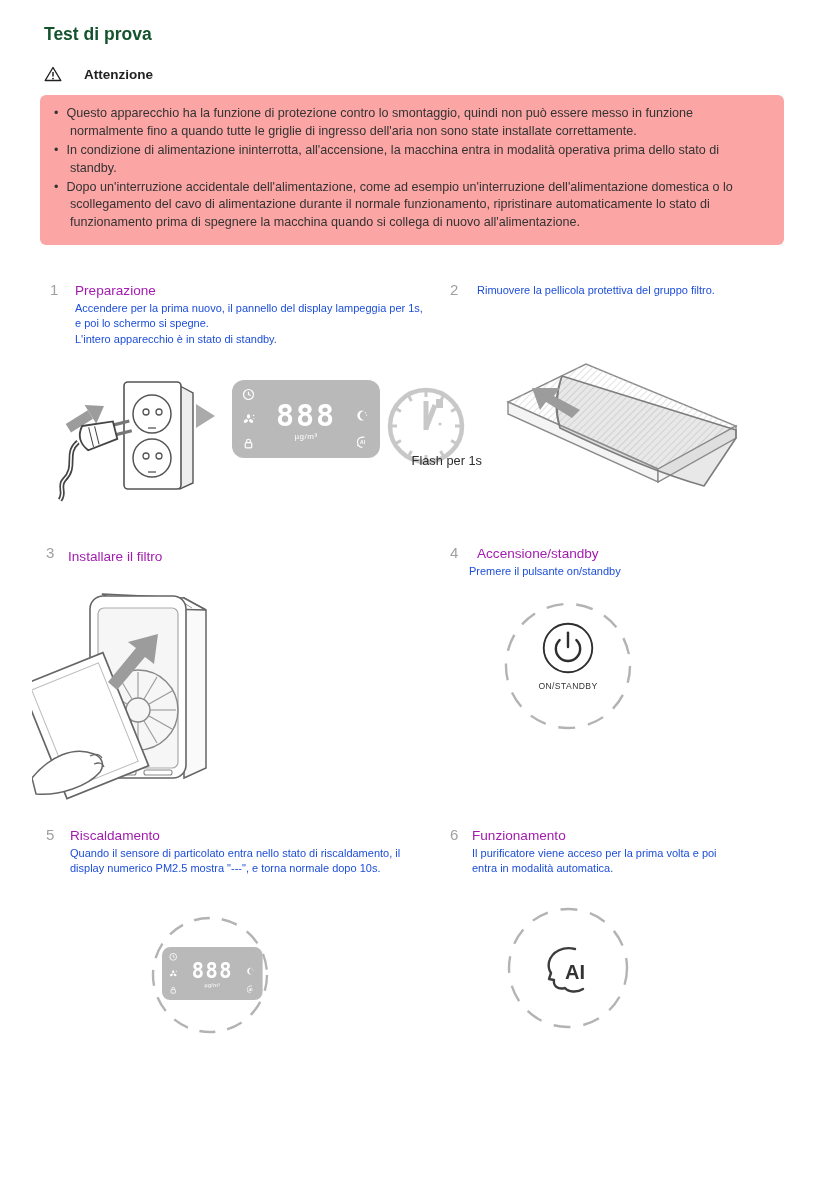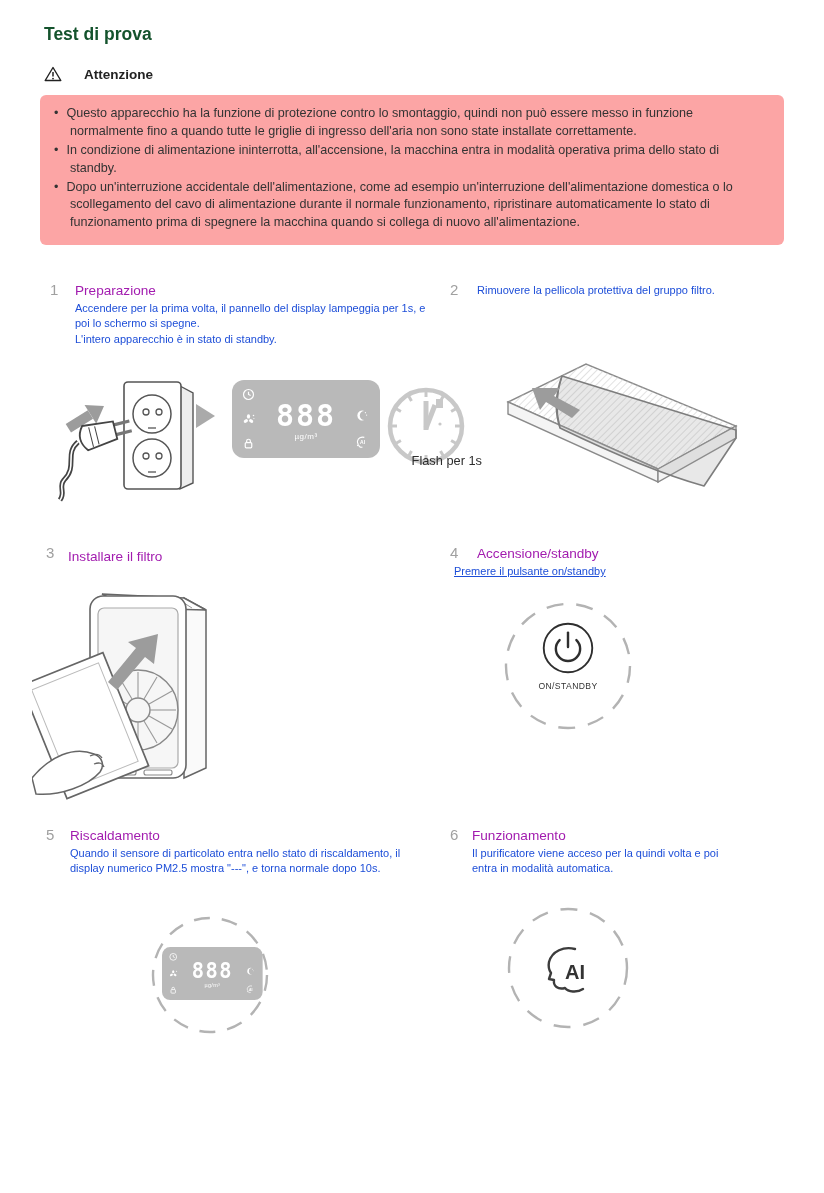--- a/index.html
+++ b/index.html
@@ -61,21 +61,21 @@
   <div class="warn-box">
     <ul>
       <li>Questo apparecchio ha la funzione di protezione contro lo smontaggio, quindi non può essere messo in funzione normalmente fino a quando tutte le griglie di ingresso dell'aria non sono state installate correttamente.</li>
       <li>In condizione di alimentazione ininterrotta, all'accensione, la macchina entra in modalità operativa prima dello stato di standby.</li>
       <li>Dopo un'interruzione accidentale dell'alimentazione, come ad esempio un'interruzione dell'alimentazione domestica o lo scollegamento del cavo di alimentazione durante il normale funzionamento, ripristinare automaticamente lo stato di funzionamento prima di spegnere la macchina quando si collega di nuovo all'alimentazione.</li>
     </ul>
   </div>
 
   <div class="step-num" style="left:50px;top:281px;">1</div>
   <div class="step-title" style="left:75px;top:283px;">Preparazione</div>
-  <div class="step-body" style="left:75px;top:301px;width:352px;">Accendere per la prima volta, il pannello del display lampeggia per 1s, e poi lo schermo si spegne.
+  <div class="step-body" style="left:75px;top:301px;width:352px;">Accendere per la prima nuovo, il pannello del display lampeggia per 1s, e poi lo schermo si spegne.
 L'intero apparecchio è in stato di standby.</div>
 
   <div class="step-num" style="left:450px;top:281px;">2</div>
   <div class="step-body" style="left:477px;top:283px;width:310px;">Rimuovere la pellicola protettiva del gruppo filtro.</div>
 
   <svg class="abs" style="left:52px;top:372px;" width="178" height="132" viewBox="0 0 178 132">
 
     <g transform="translate(10,46) rotate(-32)">
       <rect x="0" y="7" width="26" height="10" fill="#9c9c9c"></rect>
       <polygon points="26,1 42,12 26,23" fill="#9c9c9c"></polygon>
@@ -235,21 +235,21 @@
     <path d="M0,200 C18,178 42,168 62,176 C70,179 73,187 68,194 C56,208 28,218 4,216 Z" fill="#fff" stroke="#666" stroke-width="1.5"></path>
     <path d="M58,178 q8,-4 12,2 M62,186 q8,-3 10,3" fill="none" stroke="#666" stroke-width="1.3"></path>
 
     <g>
       <path d="M76,104 L104,70 L96,64 L126,56 L122,86 L113,79 L85,112 Z" fill="#9c9c9c"></path>
     </g>
   </svg>
 
   <div class="step-num" style="left:450px;top:544px;">4</div>
   <div class="step-title" style="left:477px;top:546px;">Accensione/standby</div>
-  <div class="step-body" style="left:454px;top:564px;width:300px;text-decoration:underline;">Premere il pulsante on/standby</div>
+  <div class="step-body" style="left:469px;top:564px;width:300px;">Premere il pulsante on/standby</div>
 
   <div class="abs" style="left:503px;top:601px;width:130px;height:130px;">
     <svg class="abs" style="left:0;top:0;" width="130" height="130" viewBox="0 0 130 130">
       <circle cx="65" cy="65" r="62" fill="none" stroke="#b3b3b3" stroke-width="2.4" stroke-dasharray="17 13"></circle>
     </svg>
     <svg class="abs" style="left:37px;top:19px;" width="56" height="56" viewBox="0 0 60 60">
       <circle cx="30" cy="30" r="26" fill="#fff" stroke="#2e2e2e" stroke-width="2"></circle>
       <path d="M21,21.5 a13,13 0 1 0 18,0" fill="none" stroke="#2e2e2e" stroke-width="2.6" stroke-linecap="round"></path>
       <line x1="30" y1="13.5" x2="30" y2="29" stroke="#2e2e2e" stroke-width="2.6" stroke-linecap="round"></line>
     </svg>
@@ -301,21 +301,21 @@
         <svg width="13" height="13" viewBox="0 0 12 12">
           <path d="M8.6,2.2 C5.6,1.4 2.8,3 2.3,5.6 C2.1,6.8 2.4,7.7 3,8.5 L2.4,9.8 L3.8,10 C4.1,11.2 5.5,11.6 6.8,11.2" fill="none" stroke="#fff" stroke-width="1"></path>
           <text x="4.7" y="8.3" font-family="Liberation Sans, sans-serif" font-size="4.6" font-weight="bold" fill="#fff">AI</text>
         </svg>
       </div>
     </div>
   </div>
 
   <div class="step-num" style="left:450px;top:826px;">6</div>
   <div class="step-title" style="left:472px;top:828px;">Funzionamento</div>
-  <div class="step-body" style="left:472px;top:846px;width:258px;">Il purificatore viene acceso per la quindi volta e poi entra in modalità automatica.</div>
+  <div class="step-body" style="left:472px;top:846px;width:258px;">Il purificatore viene acceso per la prima volta e poi entra in modalità automatica.</div>
 
   <div class="abs" style="left:506px;top:906px;width:124px;height:124px;">
     <svg class="abs" style="left:0;top:0;" width="124" height="124" viewBox="0 0 124 124">
       <circle cx="62" cy="62" r="59" fill="none" stroke="#b3b3b3" stroke-width="2.4" stroke-dasharray="17 13"></circle>
     </svg>
     <svg class="abs" style="left:33px;top:38px;" width="58" height="52" viewBox="0 0 58 52">
       <path d="M36,5 C25,2 13,7 10,18 C9,23 10,26 12,29 L10,35 L15,36 C14,42 19,46 26,44 C29,48 38,49 44,45" fill="none" stroke="#3c3c3c" stroke-width="2.4" stroke-linecap="round" stroke-linejoin="round"></path>
       <text x="26" y="35" font-family="Liberation Sans, sans-serif" font-size="20" font-weight="bold" fill="#333">AI</text>
     </svg>
   </div>

